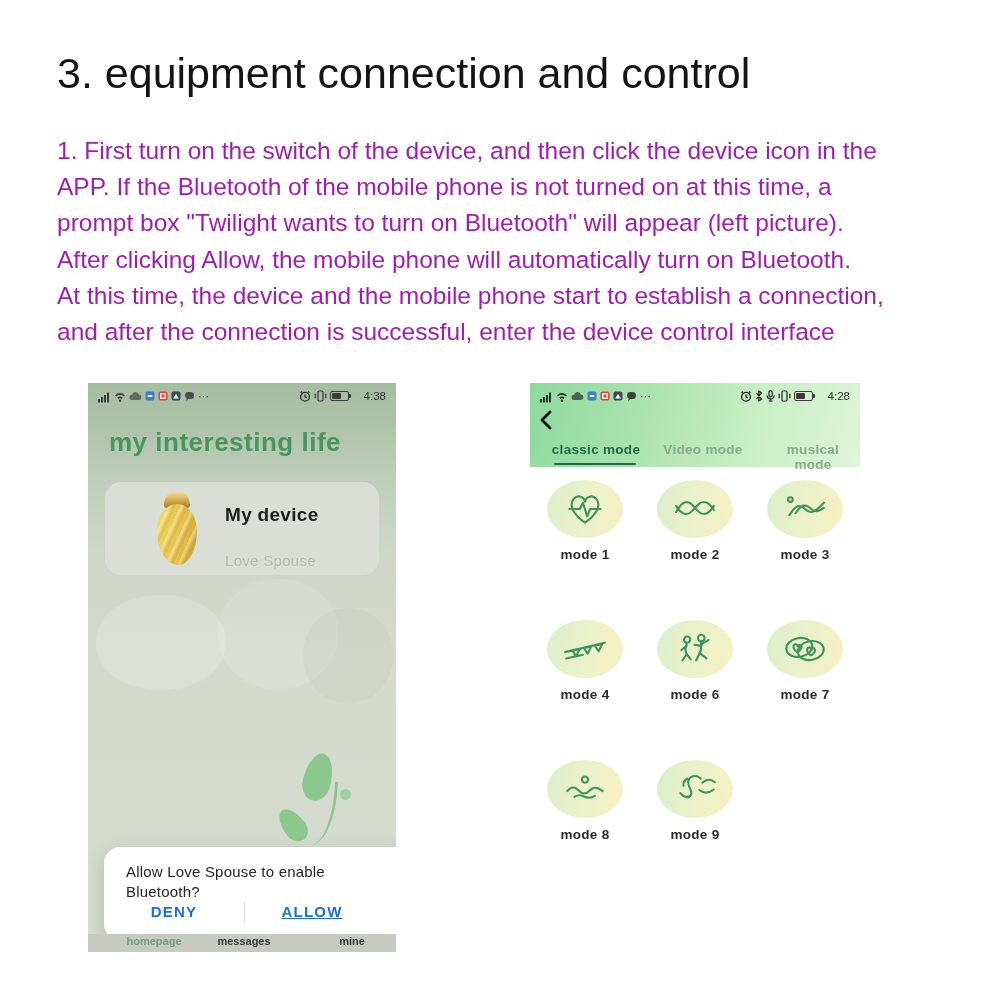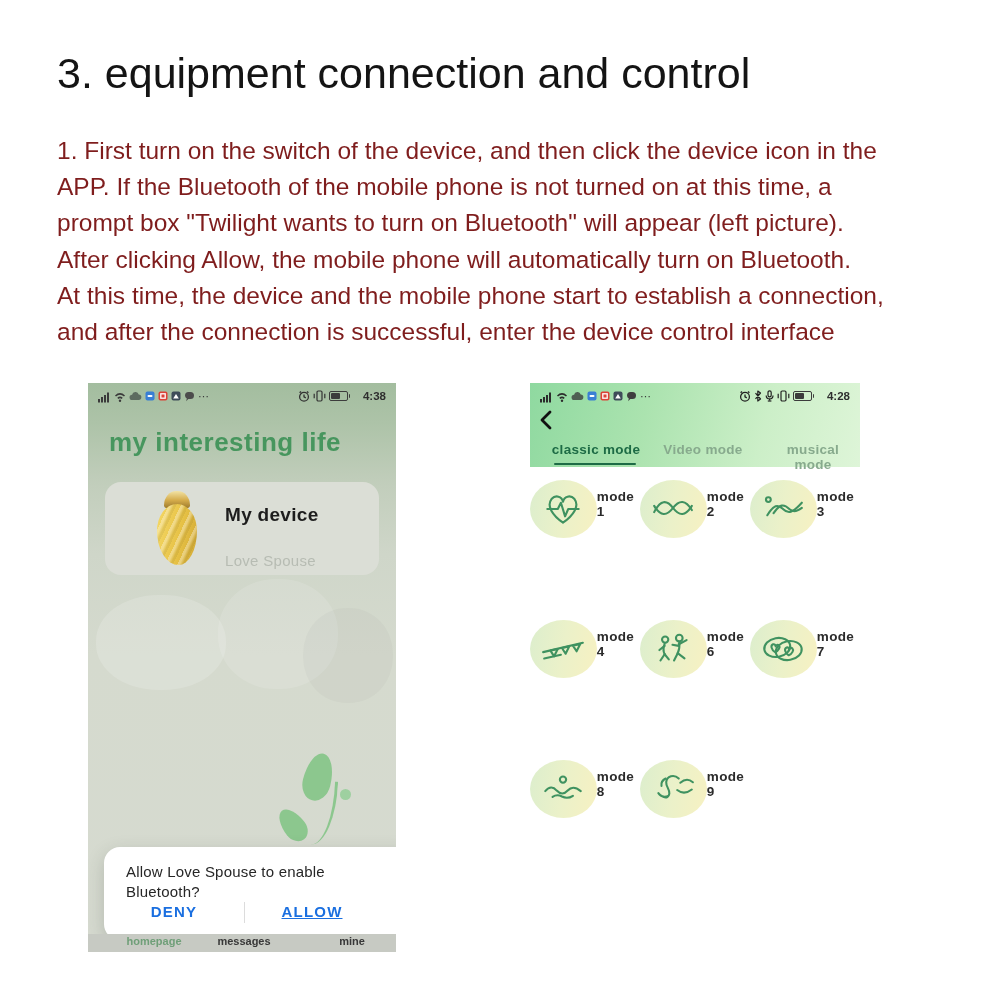--- a/index.html
+++ b/index.html
@@ -2,30 +2,30 @@
 <html><head>
 <meta charset="utf-8">
 <style>
   html,body{margin:0;padding:0;background:#fff;}
   .canvas{position:relative;width:1000px;height:1000px;background:#fff;overflow:hidden;
           font-family:"Liberation Sans", sans-serif;}
 
   
   .page-heading{position:absolute;left:57px;top:49px;margin:0;font-size:43px;font-weight:400;
                 color:#141414;letter-spacing:0;}
-  .intro{position:absolute;left:57px;top:133px;font-size:24.5px;color:#7f1d1d;}
+  .intro{position:absolute;left:57px;top:133px;font-size:24.5px;color:#a21caf;}
   .intro div{line-height:36.2px;white-space:nowrap;}
 
   
   .phone-left{position:absolute;left:88px;top:383px;width:308px;height:569px;overflow:hidden;
     background:linear-gradient(180deg,#a3bd9f 0%,#adc3a8 7%,#c2cebc 18%,#cfd6c9 30%,#d5dace 48%,#d6dad0 100%);}
   .statusbar{position:absolute;top:0;left:0;right:0;height:26px;display:flex;align-items:center;
              justify-content:space-between;padding:0 10px;box-sizing:border-box;}
   .sb-left,.sb-right{display:flex;align-items:center;gap:3px;}
-  .sb-time{font-size:11.5px;color:#2e2e2e;font-weight:700;margin-left:12px;}
+  .sb-time{font-size:11.5px;color:#2e2e2e;font-weight:400;margin-left:12px;}
   .sb-dots{font-size:11px;color:#3a3a3a;letter-spacing:1px;line-height:1;}
   .battery{position:relative;width:17px;height:8.5px;border:1.2px solid #3c3c3c;border-radius:2px;display:inline-block;}
   .battery::before{content:"";position:absolute;left:1px;top:1px;bottom:1px;width:9px;background:#3c3c3c;border-radius:1px;}
   .battery::after{content:"";position:absolute;right:-3.4px;top:2px;width:1.8px;height:4px;background:#3c3c3c;border-radius:0 1px 1px 0;}
 
   .app-title{position:absolute;left:21px;top:44px;font-size:26px;font-weight:600;letter-spacing:.5px;color:#47965e;}
 
   .device-card{position:absolute;left:17px;top:99px;width:274px;height:93px;background:#dbded6;border-radius:16px;}
   .device{position:absolute;left:52px;top:9px;width:40px;height:74px;}
   .device-cap{position:absolute;left:7px;top:0;width:26px;height:17px;
@@ -73,21 +73,21 @@
   .pr-header{position:absolute;top:0;left:0;right:0;height:84px;
     background:linear-gradient(105deg,#8fd9a0 0%,#abe3af 35%,#ccefc8 70%,#def5d8 100%);}
   .back-chevron{position:absolute;left:9px;top:27px;}
   .tab{position:absolute;top:59px;text-align:center;font-size:13.5px;letter-spacing:.3px;cursor:pointer;}
   .tab-classic{left:20px;width:92px;font-weight:700;color:#1d6b45;}
   .tab-video{left:128px;width:90px;font-weight:600;color:#87aa8d;}
   .tab-musical{left:238px;width:90px;font-weight:600;color:#87aa8d;}
   .tab-underline{position:absolute;left:24px;top:79.5px;width:82px;height:2.5px;background:#1d6b45;border-radius:2px;}
 
   .mode-grid{position:absolute;left:0;top:97px;width:330px;display:flex;flex-wrap:wrap;}
-  .mode-cell{width:110px;height:140px;display:flex;align-items:flex-start;cursor:pointer;}
+  .mode-cell{width:110px;height:140px;display:flex;flex-direction:column;align-items:center;cursor:pointer;}
   .mode-bubble{width:76px;height:58px;border-radius:50%;display:flex;align-items:center;justify-content:center;
     background:linear-gradient(100deg,#dceecd 0%,#ebf1c9 50%,#f7f1c2 100%);}
   .mode-label{margin-top:9px;font-size:13.5px;font-weight:600;color:#2b2b2b;letter-spacing:.3px;}
   .mode-icon{stroke:#3f9260;stroke-width:2;fill:none;stroke-linecap:round;stroke-linejoin:round;}
 </style>
 </head>
 <body>
 
 <div class="canvas">
 

